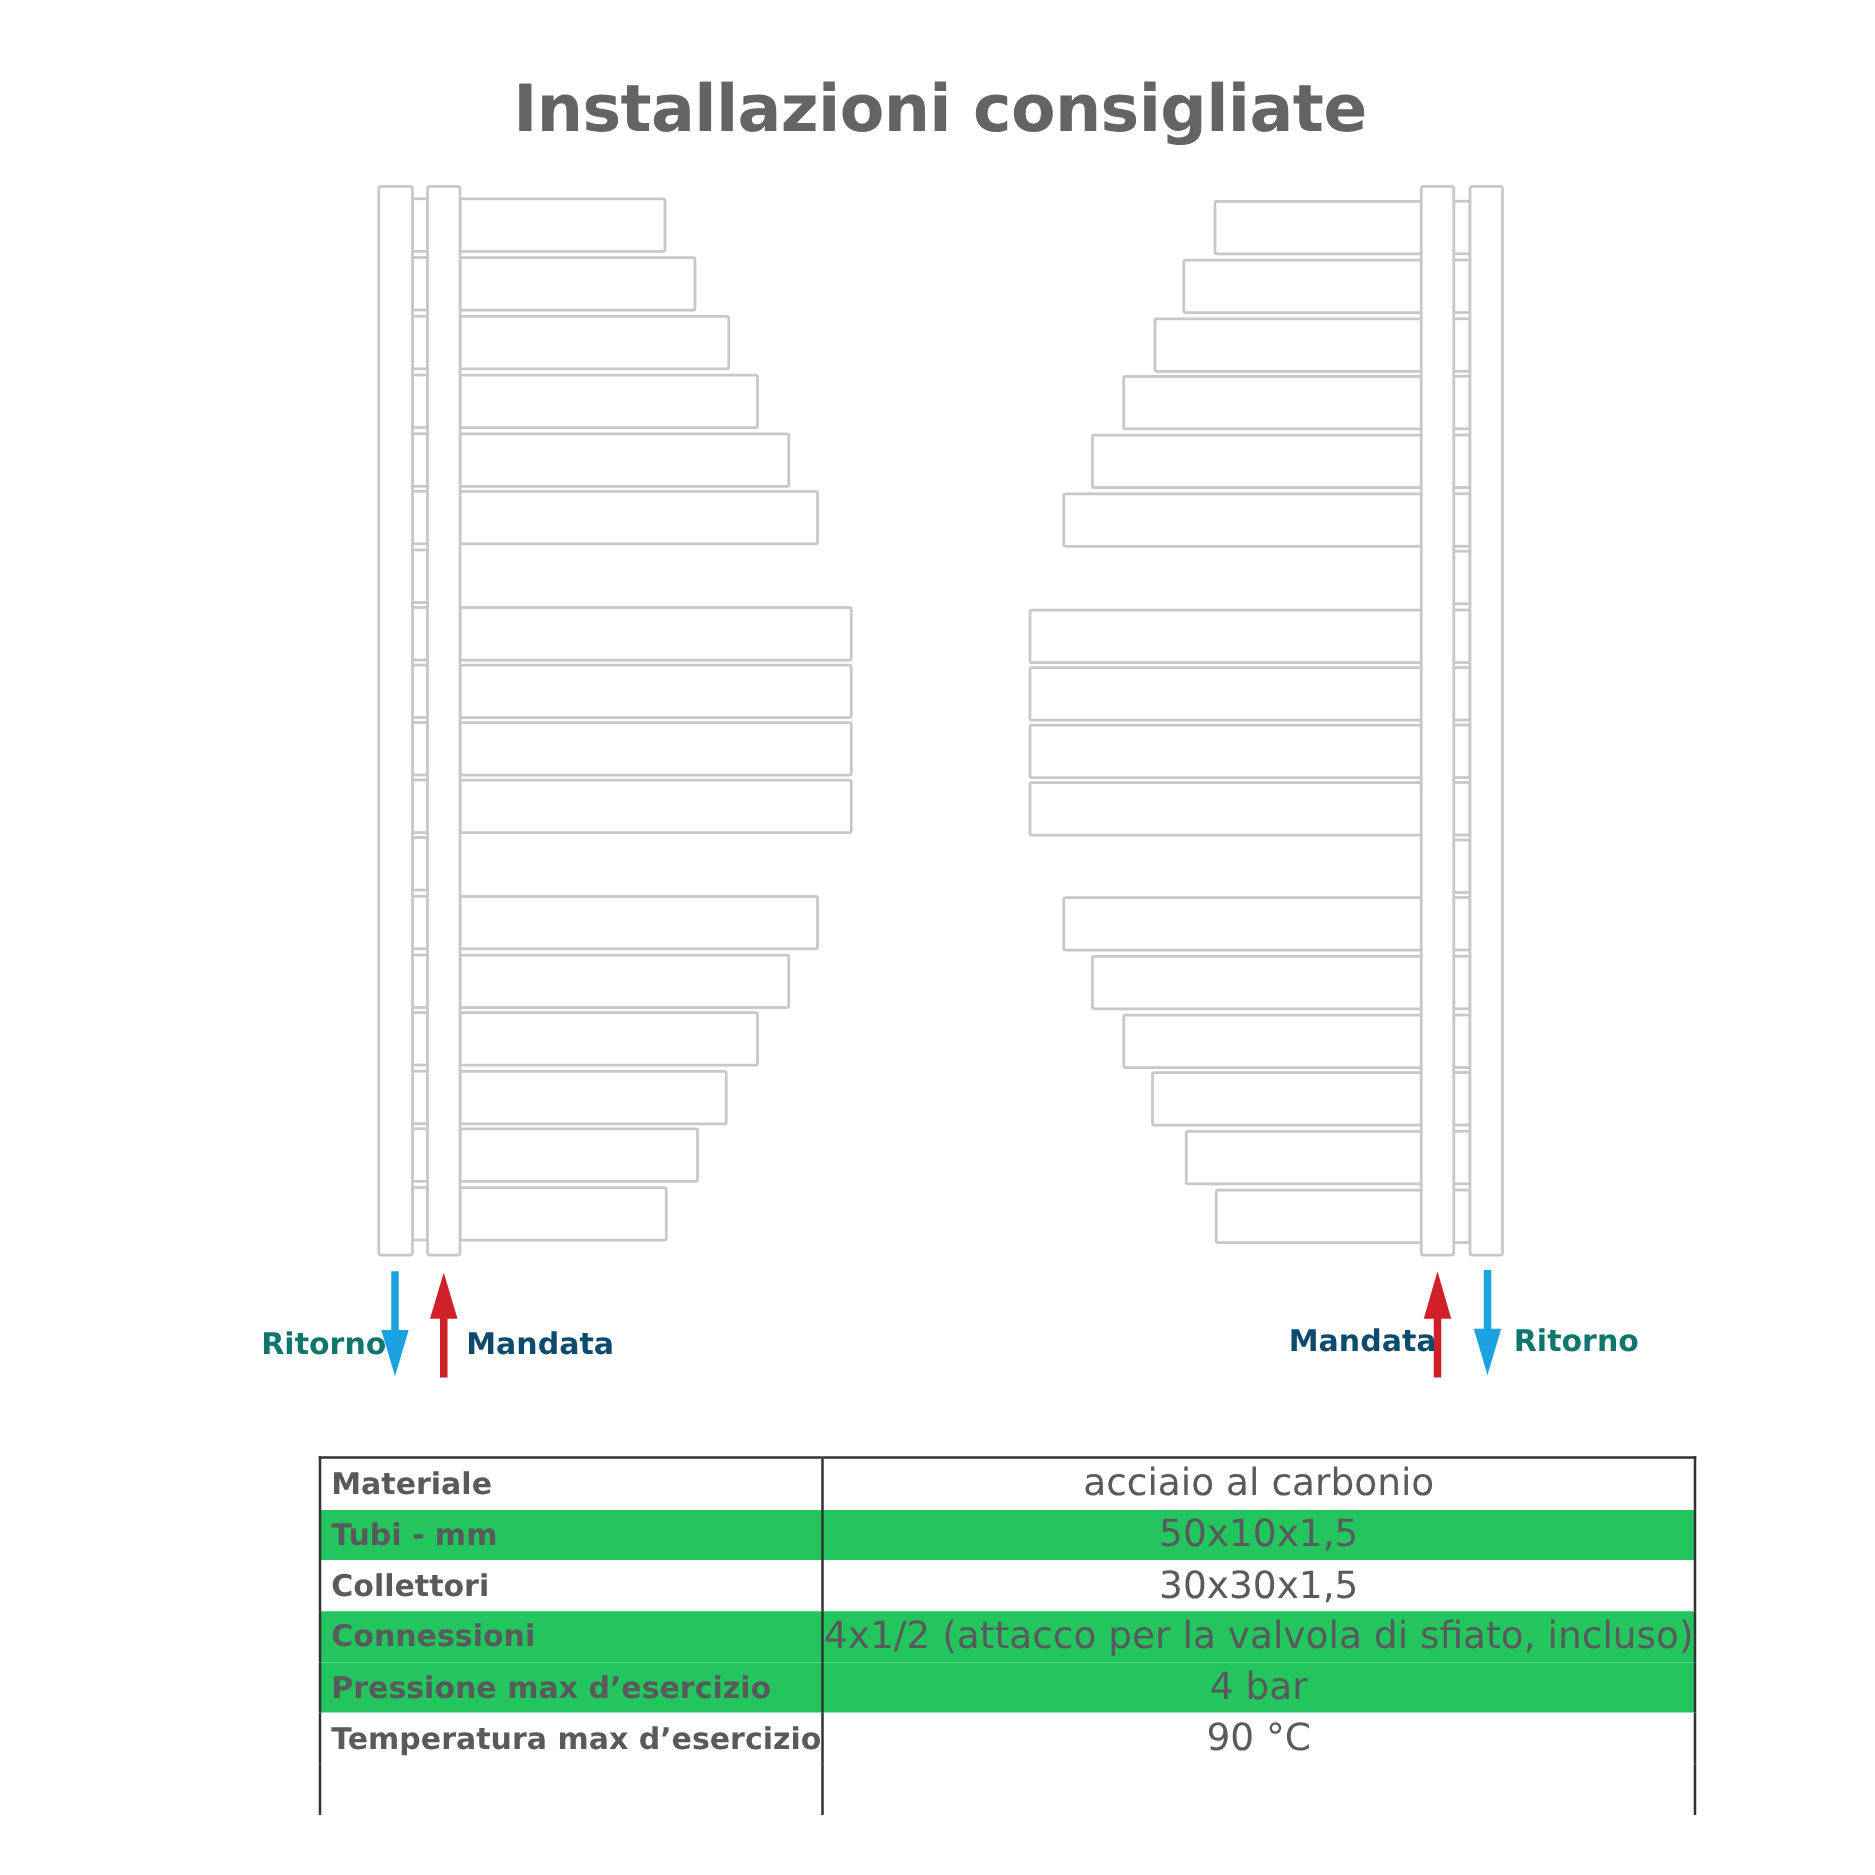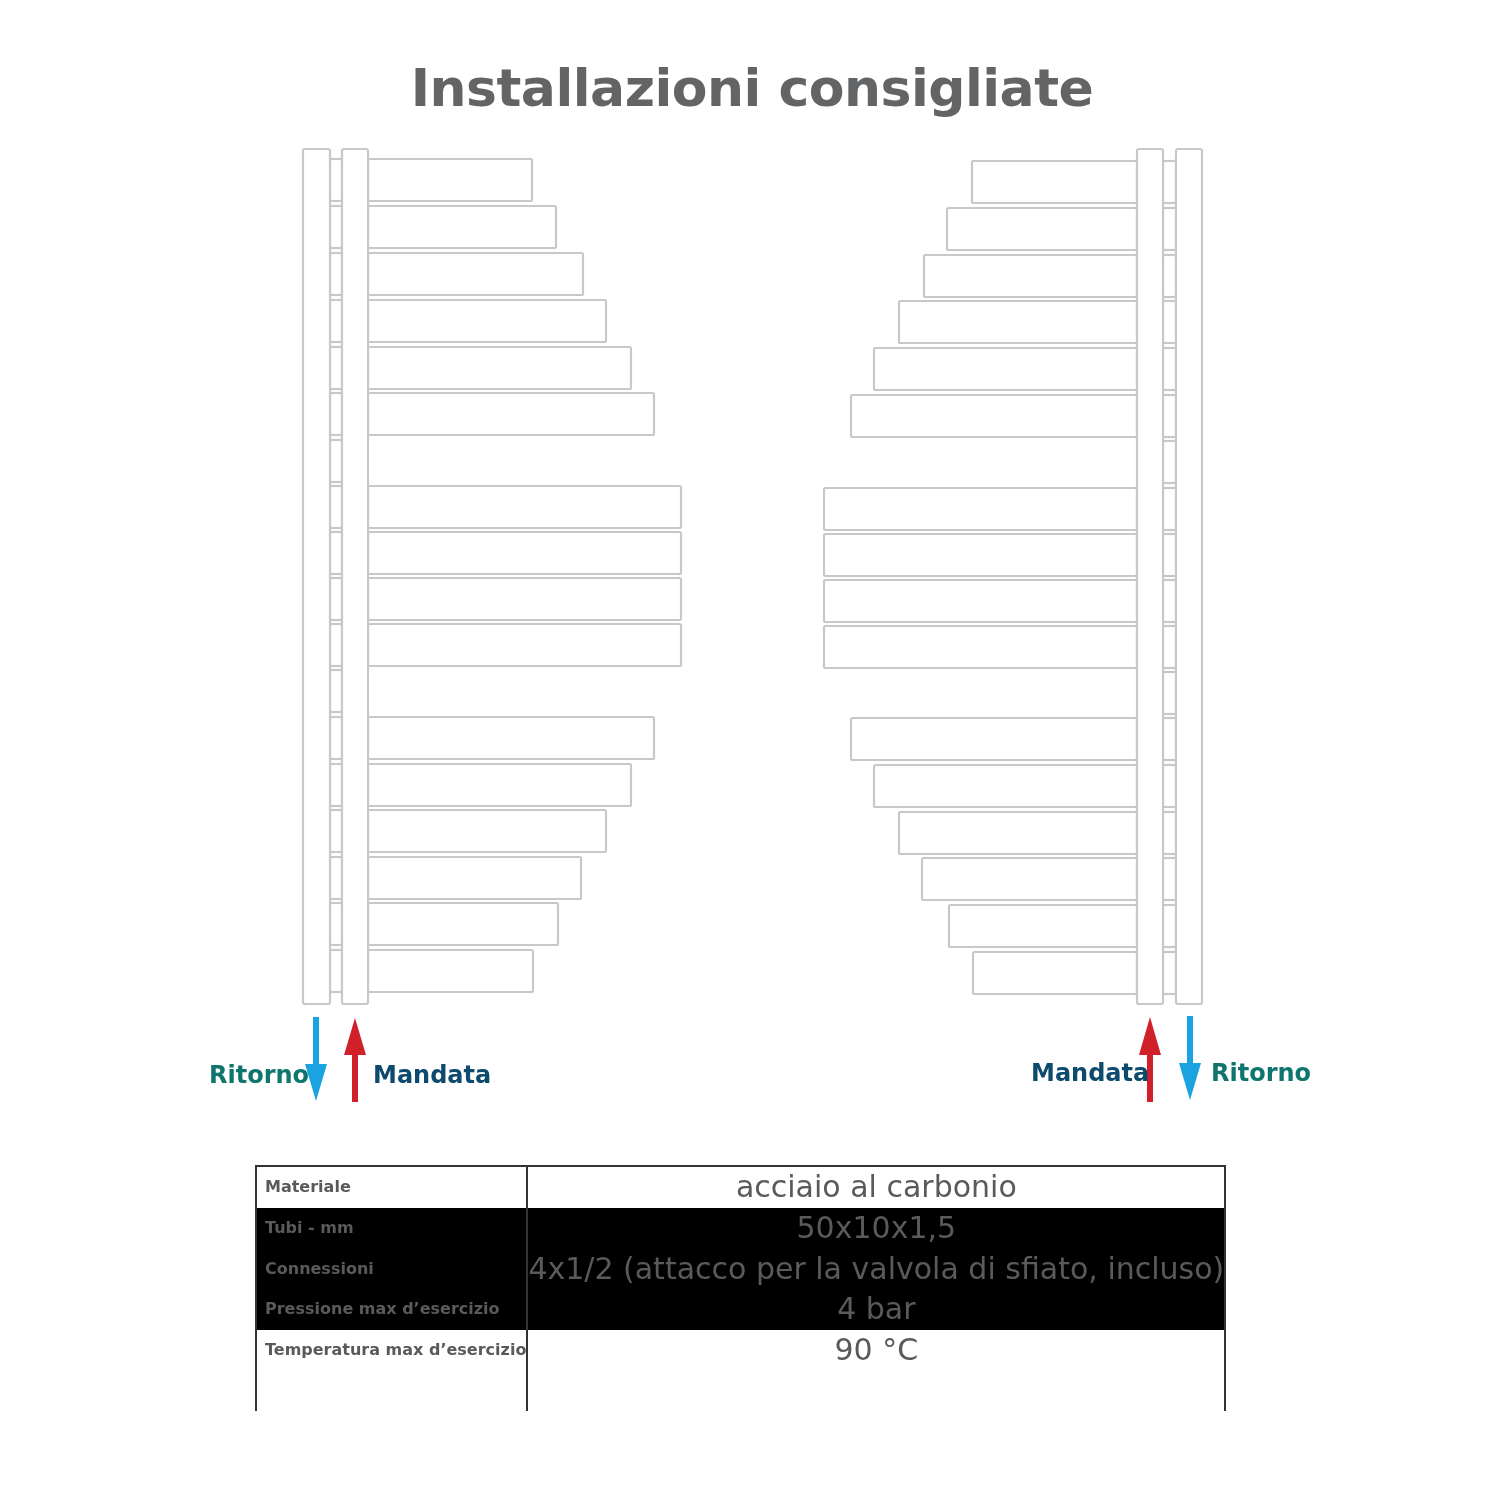--- a/index.html
+++ b/index.html
@@ -8,24 +8,24 @@
   .title { position: absolute; left: 0; top: 58px; width: 1504px; text-align: center;
            font-size: 52px; font-weight: bold; color: #636466; letter-spacing: -0.5px;
            font-family: "DejaVu Sans", sans-serif; }
   .diagram { position: absolute; left: 0; top: 0; width: 1500px; height: 1120px; }
   .lbl { position: absolute; font-size: 24px; font-weight: bold; font-family: "DejaVu Sans", sans-serif; }
   .lbl.ret { color: #0f766e; }
   .lbl.man { color: #0c4a6e; }
   .spec { position: absolute; left: 255px; top: 1165px; width: 971px; border-collapse: collapse;
           border: 2px solid #333; border-bottom: none;
           font-family: "DejaVu Sans", sans-serif; color: #5a5a5c; }
-  .spec td { height: 40.7px; padding: 0; font-size: 16px; line-height: 40px; white-space: nowrap; }
+  .spec td { height: 40.7px; padding: 0; font-size: 24px; line-height: 40px; white-space: nowrap; }
   .spec td.k { width: 366px; padding-left: 8px; font-weight: bold; border-right: 2px solid #333; }
   .spec td.v { text-align: center; font-size: 30px; }
-  .spec tr.alt td { background: #000000; }
+  .spec tr.alt td { background: #22c55e; }
 </style>
 </head>
 <body>
 
 <div class="title">Installazioni consigliate</div>
 
 <svg class="diagram" width="1500" height="1120" viewBox="0 0 1500 1120">
   <g fill="#ffffff" stroke="#c8c8c8" stroke-width="2.2">
 
     <g>
@@ -144,20 +144,24 @@
 <table class="spec">
   <tbody>
     <tr>
       <td class="k">Materiale</td>
       <td class="v">acciaio al carbonio</td>
     </tr>
     <tr class="alt">
       <td class="k">Tubi - mm</td>
       <td class="v">50x10x1,5</td>
     </tr>
+    <tr>
+      <td class="k">Collettori</td>
+      <td class="v">30x30x1,5</td>
+    </tr>
     <tr class="alt">
       <td class="k">Connessioni</td>
       <td class="v">4x1/2 (attacco per la valvola di sfiato, incluso)</td>
     </tr>
     <tr class="alt">
       <td class="k">Pressione max d’esercizio</td>
       <td class="v">4 bar</td>
     </tr>
     <tr>
       <td class="k">Temperatura max d’esercizio</td>

